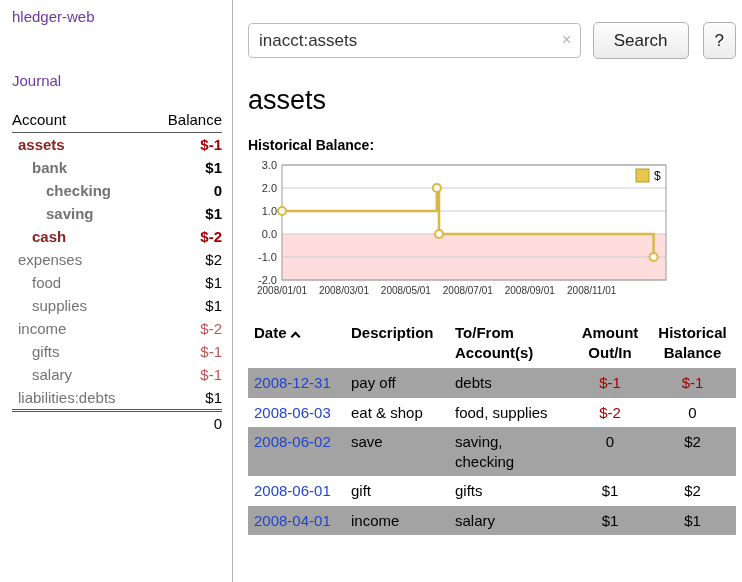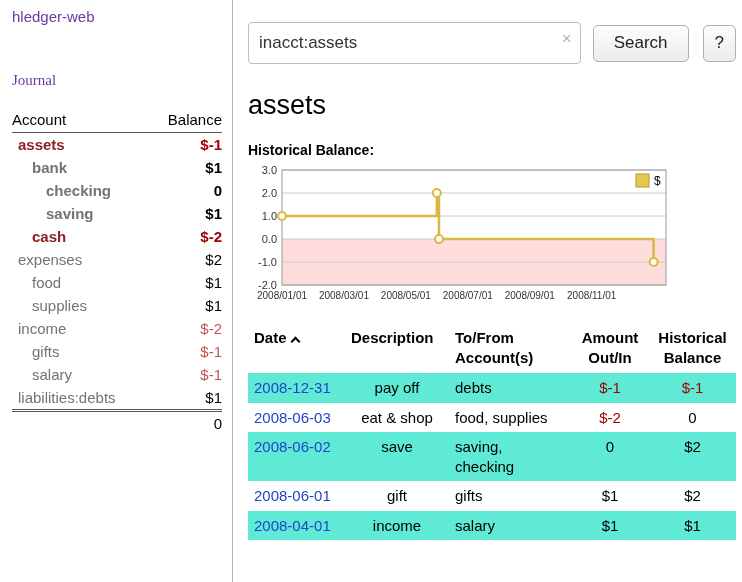--- a/index.html
+++ b/index.html
@@ -10,21 +10,21 @@
     font-family:"Liberation Sans", sans-serif;
   }
 
   
   .sidebar {
     position:absolute; left:0; top:0; width:233px; height:582px;
     border-right:1px solid #b3b3b3;
     padding:8px 10px 0 12px;
   }
   .app-title { font-size:15px; color:#6a3aa2; text-decoration:none; display:inline-block; }
-  .journal-link { font-size:15px; color:#6a3aa2; text-decoration:none; display:block; margin:46px 0 22px 0;font-family:Liberation Serif, serif; }
+  .journal-link { font-size:15px; color:#6a3aa2; text-decoration:none; display:block; margin:46px 0 22px 0; }
   table.acct-table { border-collapse:collapse; width:100%; }
   table.acct-table th {
     font-weight:400; font-size:15px; padding:0 0 4px 0;
     border-bottom:1px solid #555; text-align:left;
   }
   table.acct-table th.r { text-align:right; }
   table.acct-table td { font-size:15px; line-height:23px; padding:0; }
   a.acct { color:#737373; text-decoration:none; }
   a.acct.selected { color:#8b2222; }
   .b { font-weight:bold; }
@@ -35,21 +35,21 @@
   .pos { color:#000; }
   tr.total-row td { border-top:3px double #555; text-align:right; font-size:15px; }
 
   
   .main { position:absolute; left:248px; top:0; width:488px; }
   h1.page-title { font-size:33px; font-weight:400; margin:6px 0 0 0; letter-spacing:0; }
 
   .search-row { margin-top:22px; display:flex; align-items:center; }
   .search-wrap { position:relative; width:352px; }
   .search-input {
-    width:100%; height:42px; font-size:17px; color:#333;
+    width:100%; height:35px; font-size:17px; color:#333;
     padding:0 30px 0 10px; border:1px solid #bdbdbd; border-radius:4px;
     font-family:"Liberation Sans", sans-serif; outline:none;
   }
   .clear-icon {
     position:absolute; right:9px; top:7px; font-size:17px; color:#b5b5b5;
     cursor:pointer; line-height:20px;
   }
   .btn {
     height:37px; margin-left:12px; padding:0 20px; font-size:17px; color:#222;
     background:linear-gradient(#fdfdfd,#ececec); border:1px solid #b0b0b0;
@@ -64,25 +64,25 @@
 
   
   table.register { border-collapse:collapse; width:488px; margin-top:16px; table-layout:fixed; }
   table.register th {
     font-size:15px; font-weight:bold; text-align:left; vertical-align:top;
     padding:2px 6px 6px 6px; line-height:1.3;
   }
   table.register th.r, table.register td.r { text-align:center; }
   table.register td { font-size:15px; padding:5px 6px; vertical-align:top; line-height:1.3; }
   .c-date { width:97px; }
-  .c-desc { width:104px;text-align:center; }
+  .c-desc { width:104px; }
   .c-acct { width:122px; white-space:pre-line; }
   .c-amt  { width:78px; }
   .c-bal  { width:87px; }
-  tr.green { background:#5eead4; }
+  tr.green { background:#a3a3a3; }
   a.datelink { color:#2244cc; text-decoration:none; }
   .negamt { color:#a40000; }
   .chev-up {
     display:inline-block; width:7px; height:7px; margin-left:5px;
     border-top:2.5px solid #000; border-right:2.5px solid #000;
     transform:rotate(-45deg); position:relative; top:2px;
   }
 </style>
 </head>
 <body>

